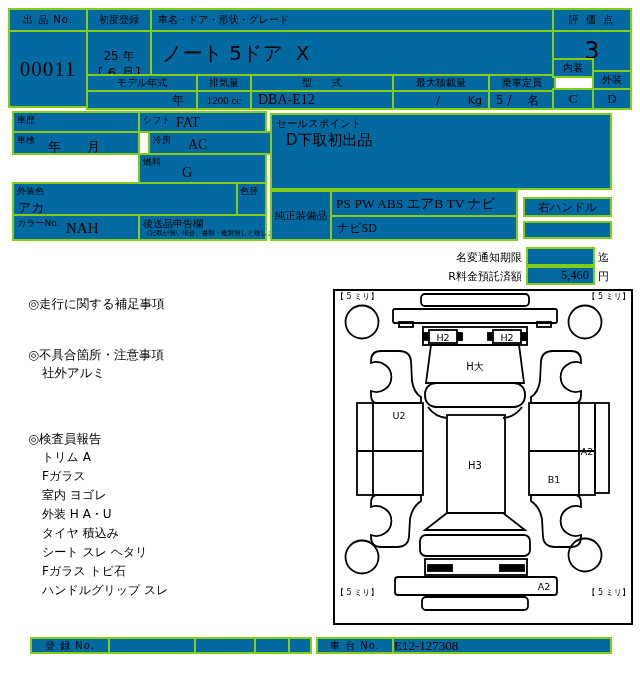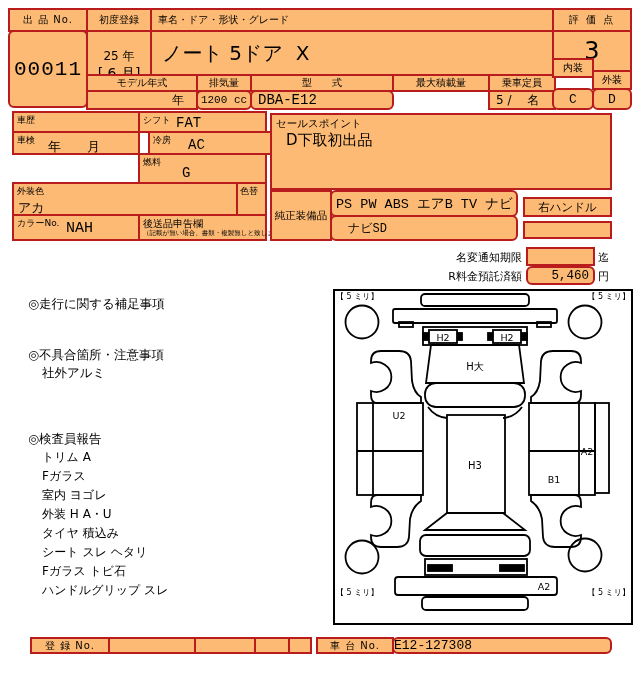--- a/index.html
+++ b/index.html
@@ -1,26 +1,26 @@
 <!DOCTYPE html>
 <html><head>
 <meta charset="utf-8">
 <style>
   html,body{margin:0;padding:0;background:#e8e8e8;}
   .sheet{
     position:relative;width:640px;height:680px;background:#ffffff;
     font-family:"DejaVu Sans",sans-serif;color:#000;overflow:hidden;
   }
-  .box{position:absolute;border:2px solid #b91c1c;box-sizing:border-box;background:#fdba74;}
+  .box{position:absolute;border:2px solid #84cc16;box-sizing:border-box;background:#0369a1;}
   .ctr{display:flex;align-items:center;justify-content:center;}
   .lbl{font-size:10px;}
   .txt{position:absolute;white-space:pre;}
   .corner{position:absolute;left:3px;top:1px;font-size:9px;}
   .val{white-space:pre;}
-  .mono{font-family:Liberation Mono, monospace;border-radius:6px;}
+  .mono{font-family:Liberation Serif, serif;}
   svg text{font-family:"DejaVu Sans",sans-serif;fill:#000;}
   svg .mk{font-size:9.5px;}
 </style>
 </head>
 <body>
 
 <div class="sheet">
 
   <div class="box ctr lbl" style="left:8px;top:8px;width:80px;height:24px;letter-spacing:1px">出 品 No.</div>
   <div class="box ctr mono" style="left:8px;top:30px;width:80px;height:78px;font-size:21px;letter-spacing:1px">00011</div>
@@ -37,20 +37,21 @@
   <div class="box ctr lbl" style="left:86px;top:74px;width:112px;height:18px">モデル年式</div>
   <div class="box" style="left:86px;top:90px;width:112px;height:20px;font-size:12px;display:flex;align-items:center;justify-content:flex-end;padding-right:12px">年</div>
 
   <div class="box ctr lbl" style="left:196px;top:74px;width:56px;height:18px">排気量</div>
   <div class="box ctr mono" style="left:196px;top:90px;width:56px;height:20px;font-size:11px">1200 cc</div>
 
   <div class="box ctr lbl val" style="left:250px;top:74px;width:144px;height:18px">型　　式</div>
   <div class="box mono" style="left:250px;top:90px;width:144px;height:20px;font-size:14px;display:flex;align-items:center;padding-left:6px">DBA-E12</div>
 
   <div class="box ctr lbl" style="left:392px;top:74px;width:98px;height:18px">最大積載量</div>
+  <div class="box val" style="left:392px;top:90px;width:98px;height:20px;font-size:11px;display:flex;align-items:center;justify-content:flex-end;padding-right:6px">/        Kg</div>
 
   <div class="box ctr lbl" style="left:488px;top:74px;width:68px;height:18px">乗車定員</div>
   <div class="box val" style="left:488px;top:90px;width:68px;height:20px;font-size:12px;display:flex;align-items:center;padding-left:6px">5 /　 名</div>
 
   <div class="box ctr lbl" style="left:552px;top:8px;width:80px;height:24px;letter-spacing:2px">評 価 点</div>
   <div class="box ctr" style="left:552px;top:30px;width:80px;height:42px;font-size:24px">3</div>
   <div class="box ctr lbl" style="left:552px;top:58px;width:42px;height:20px">内装</div>
   <div class="box ctr lbl" style="left:592px;top:70px;width:40px;height:20px">外装</div>
   <div class="box ctr mono" style="left:552px;top:88px;width:42px;height:22px;font-size:13px">C</div>
   <div class="box ctr mono" style="left:592px;top:88px;width:40px;height:22px;font-size:13px">D</div>
@@ -94,21 +95,21 @@
     <span style="position:absolute;left:3px;top:13px;font-size:6.5px;white-space:nowrap">（記載が無い場合、書類・複製無しと致します）</span>
   </div>
 
   <div class="box" style="left:270px;top:113px;width:342px;height:77px">
     <span style="position:absolute;left:4px;top:2px;font-size:10.5px">セールスポイント</span>
     <span style="position:absolute;left:14px;top:16px;font-size:15px">D下取初出品</span>
   </div>
 
   <div class="box ctr" style="left:270px;top:190px;width:62px;height:51px;font-size:10.5px">純正装備品</div>
   <div class="box mono" style="left:330px;top:190px;width:188px;height:27px;font-size:13.5px;display:flex;align-items:center;padding-left:4px;white-space:pre">PS PW ABS エアB TV ナビ</div>
-  <div class="box mono" style="left:330px;top:215px;width:188px;height:26px;font-size:12px;display:flex;align-items:center;padding-left:16px">ナビSD</div>
+  <div class="box mono" style="left:330px;top:215px;width:188px;height:26px;font-size:12px;display:flex;align-items:center;padding-left:5px">ナビSD</div>
 
   <div class="box ctr" style="left:523px;top:197px;width:89px;height:20px;font-size:11.5px">右ハンドル</div>
   <div class="box" style="left:523px;top:221px;width:89px;height:18px"></div>
 
   <div class="txt" style="left:400px;top:250px;width:122px;text-align:right;font-size:11px">名変通知期限</div>
   <div class="box" style="left:526px;top:247px;width:69px;height:19px"></div>
   <div class="txt" style="left:598px;top:250px;font-size:11px">迄</div>
 
   <div class="txt" style="left:400px;top:269px;width:122px;text-align:right;font-size:11px">R料金預託済額</div>
   <div class="box mono" style="left:526px;top:266px;width:69px;height:19px;display:flex;align-items:center;justify-content:flex-end;padding-right:4px;font-size:12.5px">5,460</div>

